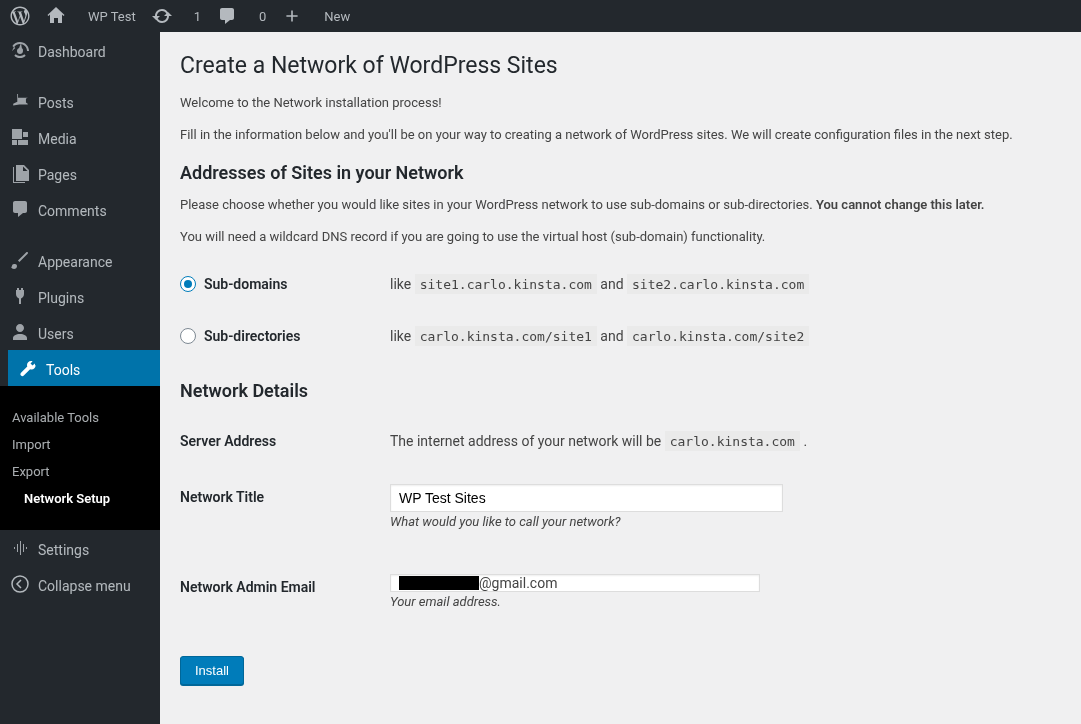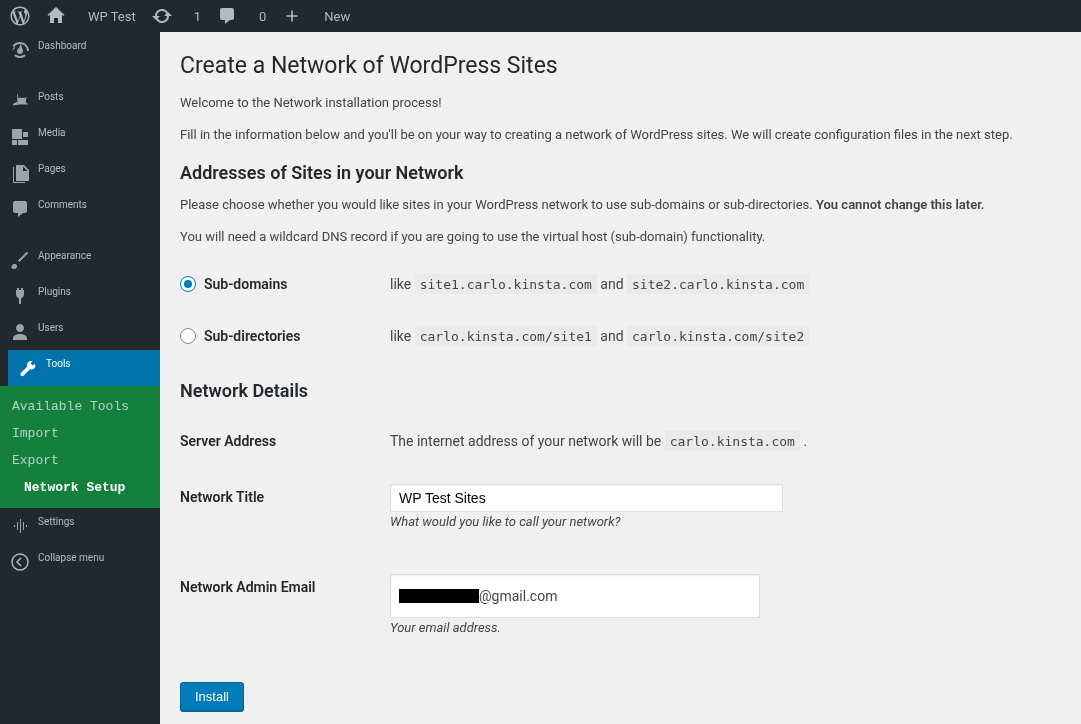--- a/index.html
+++ b/index.html
@@ -43,24 +43,24 @@
     width: 160px;
     background: #23282d;
     color: #eee;
     display: flex;
     flex-direction: column;
     flex-shrink: 0;
     position: relative;
   }
   .menu-item {
     display: flex;
-    align-items: flex-start;
+    align-items: flex-end;
     gap: 8px;
     padding: 8px 10px;
-    font-size: 10px;
+    font-size: 14px;
     color: #eee;
     cursor: pointer;
     position: relative;
   }
   .menu-item.dim { color: rgba(240,245,250,.7); }
   .menu-item.current {
     background: #0073aa;
     color: #fff;
     font-weight: 400;
     margin-left: 8px;
@@ -72,23 +72,22 @@
     top: 50%;
     transform: translateY(-50%);
     border: 8px solid transparent;
     border-right-color: #f0f0f1;
   }
   .menu-icon { width: 20px; height: 20px; display: flex; align-items: center; justify-content: center; }
   .menu-icon svg { width: 20px; height: 20px; fill: currentColor; }
   .menu-item.dim .menu-icon svg { fill: rgba(240,245,250,.6); }
   .menu-sep { height: 5px; background: transparent; margin: 5px 0; }
   .submenu {
-    background: #15803d;
-    padding: 7px 0;
-    font-family: Liberation Mono, monospace;
+    background: #000000;
+    padding: 18px 0;
   }
   .submenu-item {
     padding: 6px 12px;
     font-size: 13px;
     color: rgba(240,245,250,.7);
     cursor: pointer;
   }
   .submenu-item.active { color: #fff; font-weight: 600; margin-left: 12px; }
 
   
@@ -191,21 +190,21 @@
   }
   .redact {
     display: inline-block;
     width: 80px;
     height: 14px;
     background: #000;
     vertical-align: middle;
   }
   .email-wrap {
     width: 370px;
-    padding: 13px 8px;
+    padding: 0 8px;
     border: 1px solid #ddd;
     background: #fff;
     font-size: 14px;
     box-shadow: inset 0 1px 2px rgba(0,0,0,.07);
     display: flex;
     align-items: center;
   }
   .email-wrap span.suffix { margin-left: 0; }
 
   .button-primary {

